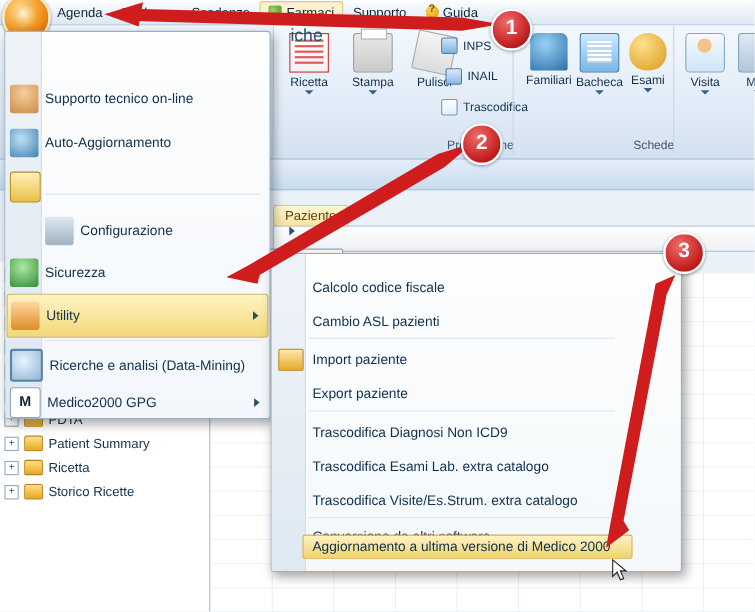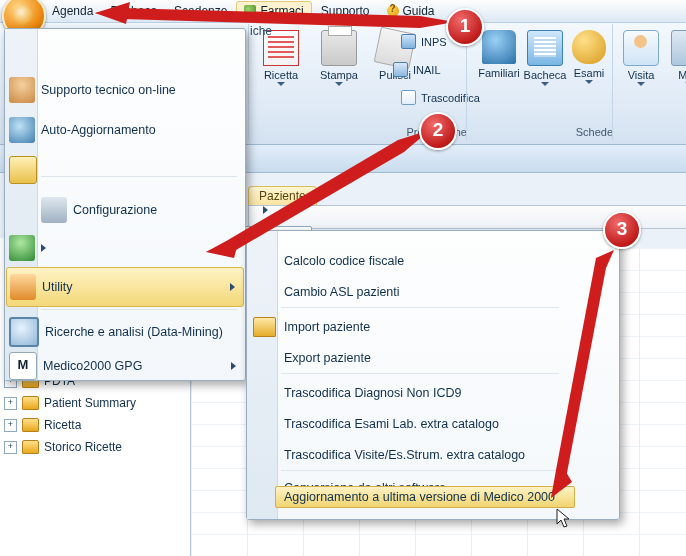--- a/index.html
+++ b/index.html
@@ -255,21 +255,21 @@
       </div>
       <div class="big-btn" style="left:118px;">
         <span class="glyph g-pulisci"></span>
         <span class="lbl">Pulisci</span>
       </div>
 
       <div class="small-btn" style="left:152px;top:10px;">
         <span class="sq sq-inps"></span>
         <span>INPS</span>
       </div>
-      <div class="small-btn" style="left:144px;top:38px;">
+      <div class="small-btn" style="left:156px;top:38px;">
         <span class="sq sq-inail"></span>
         <span>INAIL</span>
       </div>
       <div class="small-btn" style="left:152px;top:66px;">
         <span class="sq sq-cert"></span>
         <span>Trascodifica</span>
       </div>
       <div class="gtitle">Prescrizione</div>
     </div>
 
@@ -297,21 +297,21 @@
         <span class="lbl">Visita</span>
         <span class="caret"></span>
       </div>
       <div class="big-btn" style="left:48px;">
         <span class="glyph g-mon"></span>
         <span class="lbl">Mon</span>
         <span class="caret"></span>
       </div>
     </div>
 
-    <div style="position:absolute;left:250px;top:2px;font-size:12px;color:#2c4e70;">iche</div>
+    <div style="position:absolute;left:264px;top:2px;font-size:16px;color:#2c4e70;">iche</div>
   </div>
 
   <div class="ribbon-top">
     <div class="menu-tabs">
       <div class="menu-tab">
         <span>Agenda</span>
       </div>
       <div class="menu-tab">
         <span>Bacheca</span>
       </div>
@@ -347,20 +347,21 @@
       <span class="mic ic-mail"></span>
     </div>
     <div class="sep" style="top:147px;"></div>
     <div class="mi" style="top:162px;margin-left:32px;">
       <span class="mic ic-conf"></span>
       <span class="mtext">Configurazione</span>
       <span class="sub"></span>
     </div>
     <div class="mi" style="top:200px;">
       <span class="mic ic-sec"></span>
+      <span class="mtext">Sicurezza</span>
       <span class="sub"></span>
     </div>
     <div class="mi hl" style="top:238px;">
       <span class="mic ic-util"></span>
       <span class="mtext">Utility</span>
       <span class="sub"></span>
     </div>
     <div class="sep" style="top:280px;"></div>
     <div class="mi" style="top:284px;">
       <span class="mic ic-data"></span>

